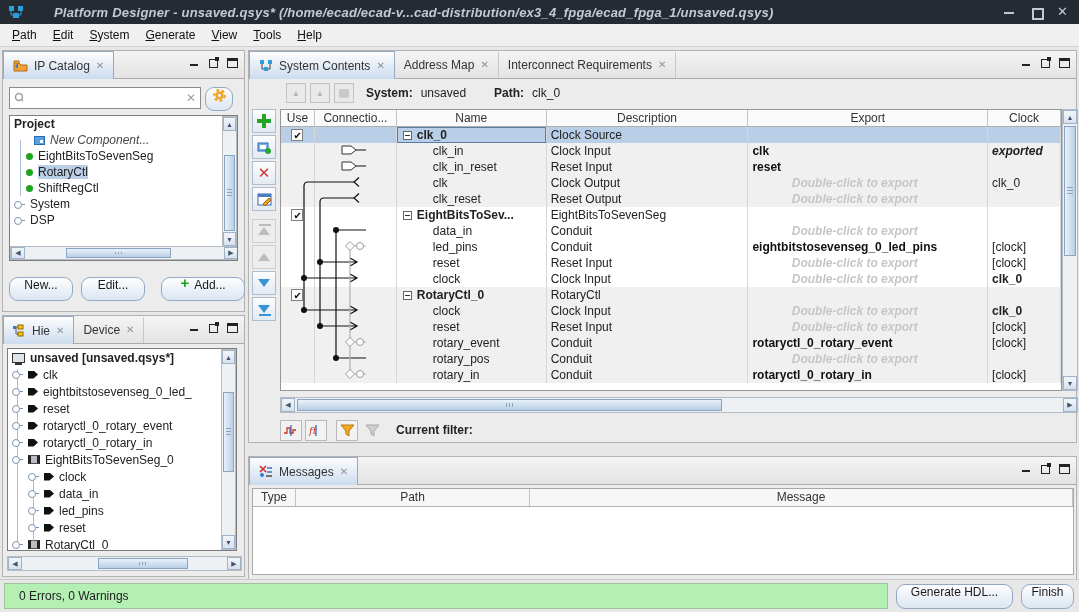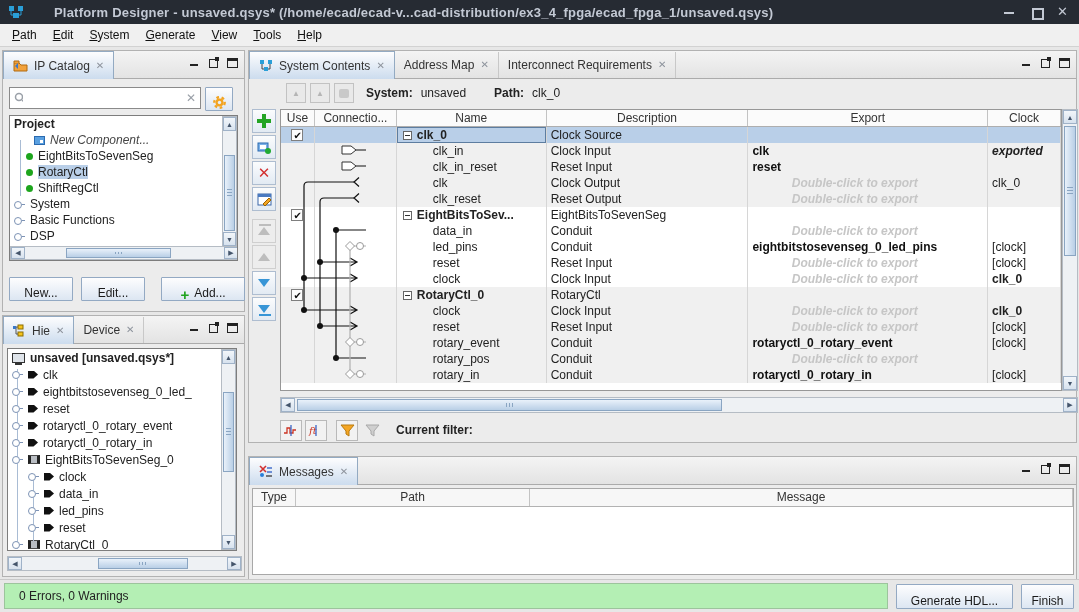--- a/index.html
+++ b/index.html
@@ -2,21 +2,21 @@
 <html><head>
 <meta charset="utf-8">
 <style>
   * { margin:0; padding:0; box-sizing:border-box; }
   html,body { width:1079px; height:612px; overflow:hidden; }
   body { font-family:"Liberation Sans","DejaVu Sans",sans-serif; font-size:12px; background:#e7e7e7; position:relative; color:#222; }
 
   
   .titlebar { position:absolute; left:0; top:0; width:1079px; height:24px; background:#262b33; display:flex; align-items:center; }
   .titlebar .app-icon { margin-left:8px; }
-  .titlebar .title { margin-left:30px; color:#c3c9d4; font-weight:bold; font-size:13px; letter-spacing:.2px; white-space:nowrap; }
+  .titlebar .title { margin-left:30px; color:#c3c9d4; font-weight:bold; font-size:13px; letter-spacing:.2px; white-space:nowrap;font-style:italic; }
   .win-btns { position:absolute; right:10px; top:0; height:24px; display:flex; align-items:center; gap:15px; color:#c3c9d4; }
   .wb { width:12px; height:12px; position:relative; cursor:pointer; }
   .wb-min::after { content:""; position:absolute; left:1px; top:6px; width:10px; height:2px; background:#c3c9d4; }
   .wb-restore::after { content:""; position:absolute; left:2px; top:2px; width:8px; height:8px; border:2px solid #c3c9d4; }
   .wb-close { font-size:13px; font-weight:bold; line-height:12px; }
 
   
   .menubar { position:absolute; left:0; top:24px; width:1079px; height:23px; background:#f0f0f0; border-bottom:1px solid #d2d2d2; display:flex; align-items:center; padding-left:4px; }
   .menu-item { display:inline-block; padding:2px 8px; color:#111; cursor:default; }
   .menu-item::first-letter { text-decoration:underline; }
@@ -28,21 +28,21 @@
   .tab.active { background:linear-gradient(#fdfdfe,#ccdcee); border:1px solid #93aac2; border-bottom:none; height:28px; margin-bottom:-1px; }
   .tab-close { color:#8d939c; font-size:10px; line-height:10px; }
   .panel-controls { position:absolute; right:6px; top:6px; display:flex; gap:9px; align-items:center; }
   .pc { width:11px; height:10px; position:relative; cursor:pointer; }
   .pc-min::after { content:""; position:absolute; left:1px; top:6px; width:8px; height:2px; background:#222; }
   .pc-float { border:1px solid #222; width:9px; height:9px; margin-top:2px; }
   .pc-float::after { content:""; position:absolute; right:-2px; top:-3px; width:4px; height:4px; background:#222; }
   .pc-max { border:1px solid #222; border-top:3px solid #222; width:11px; height:10px; }
 
   
-  .btn { display:inline-flex; align-items:flex-end; justify-content:center; gap:5px; background:linear-gradient(#fdfdfe,#dce6f2); border:1px solid #93a9c3; border-radius:1px; color:#1a1a1a; font-size:12px; cursor:pointer; }
+  .btn { display:inline-flex; align-items:flex-start; justify-content:center; gap:5px; background:linear-gradient(#fdfdfe,#dce6f2); border:1px solid #93a9c3; border-radius:9px; color:#1a1a1a; font-size:12px; cursor:pointer; }
   .plus-glyph { color:#1ea31e; font-weight:bold; font-size:15px; line-height:10px; }
 
   
   .sb-btn { background:linear-gradient(#f2f6fa,#d7e2ee); border:1px solid #9fb2c8; color:#44556b; font-size:7px; display:flex; align-items:center; justify-content:center; }
   .sb-track-h { background:#eef1f4; border:1px solid #b5bcc4; position:absolute; }
   .sb-thumb-h { position:absolute; top:1px; bottom:1px; background:linear-gradient(#e9f1fa,#b9cfe6); border:1px solid #8aa5c2; }
   .sb-thumb-h::after { content:""; position:absolute; left:50%; top:3px; bottom:3px; width:8px; margin-left:-4px; background:repeating-linear-gradient(90deg,#8aa5c2 0 1px,transparent 1px 3px); }
   .sb-track-v { background:#eef1f4; border:1px solid #b5bcc4; position:absolute; }
   .sb-thumb-v { position:absolute; left:1px; right:1px; background:linear-gradient(90deg,#e9f1fa,#b9cfe6); border:1px solid #8aa5c2; }
   .sb-thumb-v::after { content:""; position:absolute; top:50%; left:2px; right:2px; height:8px; margin-top:-4px; background:repeating-linear-gradient(#8aa5c2 0 1px,transparent 1px 3px); }
@@ -224,24 +224,20 @@
         <span class="bullet"></span>
         <span class="sel-blue">RotaryCtl</span>
       </div>
     <div class="tree-row" style="padding-left:16px">
         <span class="bullet"></span>
         <span>ShiftRegCtl</span>
       </div>
     <div class="tree-row">
         <span class="handle"></span>
         <span>System</span>
-      </div>
-    <div class="tree-row">
-        <span class="handle"></span>
-        <span>Basic Functions</span>
       </div>
     <div class="tree-row">
         <span class="handle"></span>
         <span>DSP</span>
       </div>
 
     <div class="sb-track-v" style="right:0;top:0;width:15px;height:131px;">
       <div class="sb-btn" style="width:13px;height:14px;">▲</div>
       <div class="sb-thumb-v" style="top:38px;height:76px;"></div>
       <div class="sb-btn" style="width:13px;height:14px;position:absolute;bottom:0;">▼</div>

